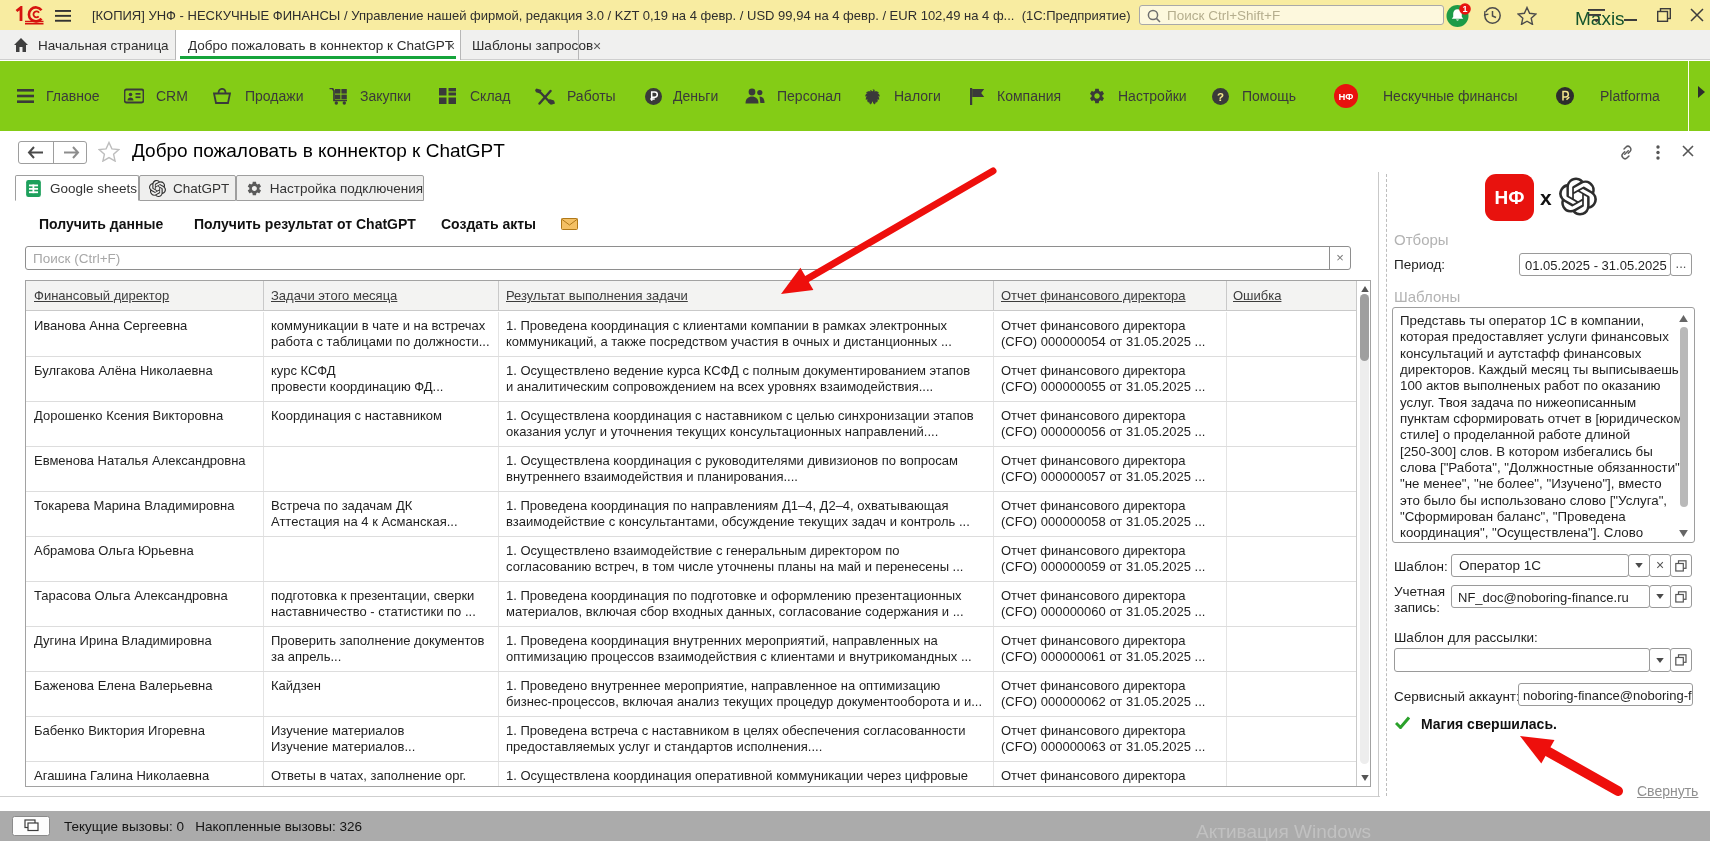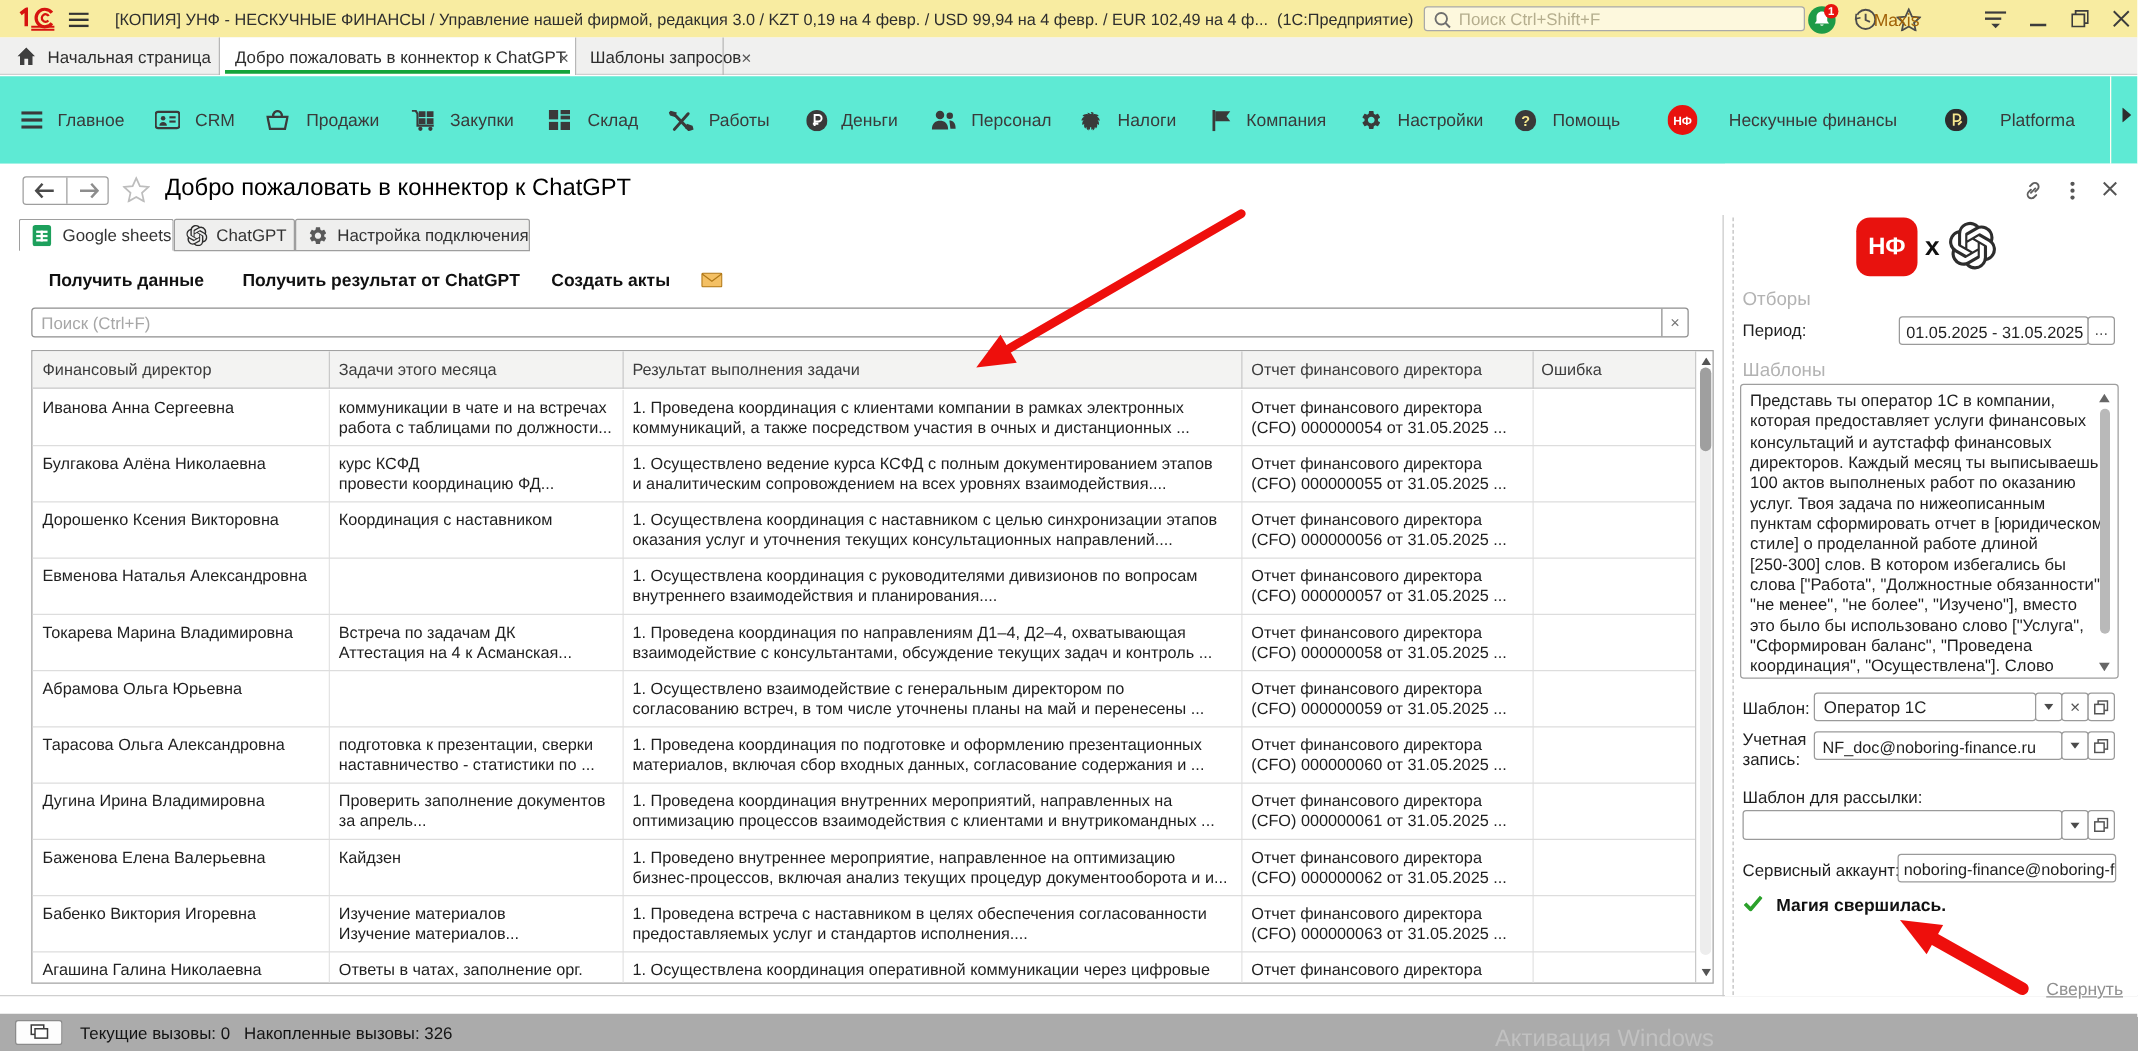--- a/index.html
+++ b/index.html
@@ -16,21 +16,21 @@
 
 
 #wintabs { position:absolute; left:0; top:30px; width:1710px; height:30px; background:#f0f0ef; border-bottom:1px solid #cfcfcf; }
 .wtab { position:absolute; top:0; height:30px; border-right:1px solid #b7b7b7; }
 .wtab .lbl { position:absolute; top:8px; font-size:13.5px; color:#2d2d2d; white-space:nowrap; }
 .wtab .tx { color:#555; font-size:14px; }
 #wtab2 { background:#fff; }
 #wtab2 .green { position:absolute; left:4px; right:4px; bottom:1px; height:3px; background:#15a43b; }
 
 
-#ribbon { position:absolute; left:0; top:61px; width:1710px; height:70px; background:#5eead4; }
+#ribbon { position:absolute; left:0; top:61px; width:1710px; height:70px; background:#84cc16; }
 .ritem { position:absolute; top:0; height:70px; display:flex; align-items:center; }
 .ritem .txt { position:absolute; top:50%; transform:translateY(-50%); font-size:14px; color:#3a3a3a; white-space:nowrap; }
 
 
 #content { position:absolute; left:0; top:131px; width:1710px; height:666px; background:#fff; border-bottom:1px solid #cfcfcf; }
 
 .navbox { position:absolute; left:18px; top:10px; width:69px; height:23px; border:1px solid #9e9e9e; border-radius:3px; background:#fff; }
 .navbox .div { position:absolute; left:34px; top:0; width:1px; height:21px; background:#9e9e9e; }
 #formtitle { position:absolute; left:132px; top:9px; font-size:19px; color:#000; }
 
@@ -39,21 +39,21 @@
 
 .cmd { position:absolute; top:85px; font-weight:bold; font-size:14px; color:#111; white-space:nowrap; }
 
 #qsearch { position:absolute; left:25px; top:115px; width:1326px; height:24px; border:1px solid #8e8e8e; border-radius:3px; background:#fff; }
 #qsearch .ph { position:absolute; left:7px; top:4px; color:#a7a7a7; font-size:13.5px; }
 #qsearch .xbtn { position:absolute; right:0; top:0; width:21px; height:22px; border-left:1px solid #8e8e8e; color:#777; text-align:center; line-height:21px; font-size:13px; }
 
 
 #grid { position:absolute; left:25px; top:149px; width:1346px; height:507px; border:1px solid #a2a2a2; background:#fff; overflow:hidden; }
 #ghead { position:absolute; left:0; top:0; width:1330px; height:30px; background:#f3f3f2; border-bottom:1px solid #c9c9c9; }
-#ghead .h { position:absolute; top:7px; font-size:13px; color:#3c3c3c; white-space:nowrap; }
+#ghead .h { position:absolute; top:7px; font-size:13px; color:#3c3c3c; white-space:nowrap;text-decoration:underline; }
 .vline { position:absolute; top:0; width:1px; height:507px; background:#e4e4e4; }
 .vlineh { position:absolute; top:0; width:1px; height:30px; background:#c9c9c9; }
 .grow { position:absolute; left:0; width:1330px; height:45px; border-bottom:1px solid #ddd; overflow:hidden; }
 .grow .c { position:absolute; top:6px; font-size:13px; color:#1f1f1f; line-height:16px; white-space:pre; }
 
 
 #rpanel { position:absolute; left:1380px; top:0; width:330px; height:666px; background:#fff; }
 .dashline { position:absolute; left:6px; top:43px; width:1px; height:622px; border-left:1px dashed #bdbdbd; }
 .glabel { font-size:15px; color:#b3b3b3; position:absolute; white-space:nowrap; }
 .flabel { font-size:13.5px; color:#1f1f1f; position:absolute; white-space:nowrap; }
@@ -100,21 +100,21 @@
         <text x="19" y="9.3" text-anchor="middle" font-size="9" font-weight="bold" fill="#fff" font-family="Liberation Sans">1</text>
       </svg>
   <svg class="abs" style="left:1483px;top:6px" width="19" height="19" viewBox="0 0 19 19">
         <circle cx="9.5" cy="9.5" r="7.7" fill="none" stroke="#4c4c4c" stroke-width="1.5"></circle>
         <path d="M9.5 5 L9.5 10 L13 11.5" fill="none" stroke="#4c4c4c" stroke-width="1.5"></path>
         <path d="M2 5 L1.6 9 L5.4 8.2" fill="#f8eca1" stroke="#4c4c4c" stroke-width="1.3"></path>
       </svg>
   <svg class="abs" style="left:1517px;top:6px" width="20" height="19" viewBox="0 0 20 19">
         <path d="M10 1.5 L12.6 7.3 L18.9 8 L14.2 12.2 L15.5 18.4 L10 15.2 L4.5 18.4 L5.8 12.2 L1.1 8 L7.4 7.3 Z" fill="none" stroke="#4c4c4c" stroke-width="1.4"></path>
       </svg>
-  <div class="abs" style="left:1499px;top:8px;font-size:14px;color:#a16207">Maxis</div>
+  <div class="abs" style="left:1575px;top:8px;font-size:19px;color:#14532d">Maxis</div>
   <svg class="abs" style="left:1588px;top:9px" width="17" height="14" viewBox="0 0 17 14">
         <rect x="0" y="0" width="17" height="1.9" fill="#3c3c3c"></rect>
         <rect x="0" y="5" width="13" height="1.9" fill="#3c3c3c"></rect>
         <path d="M5 10 L12 10 L8.5 13.6 Z" fill="#3c3c3c"></path>
       </svg>
   <div class="abs" style="left:1624px;top:19px;width:13px;height:2px;background:#3c3c3c"></div>
   <svg class="abs" style="left:1657px;top:8px" width="14" height="14" viewBox="0 0 14 14">
         <g fill="none" stroke="#3c3c3c" stroke-width="1.4">
           <rect x="3.5" y="0.7" width="9.8" height="9.8"></rect>
           <rect x="0.7" y="3.5" width="9.8" height="9.8" fill="#f8eca1"></rect>

